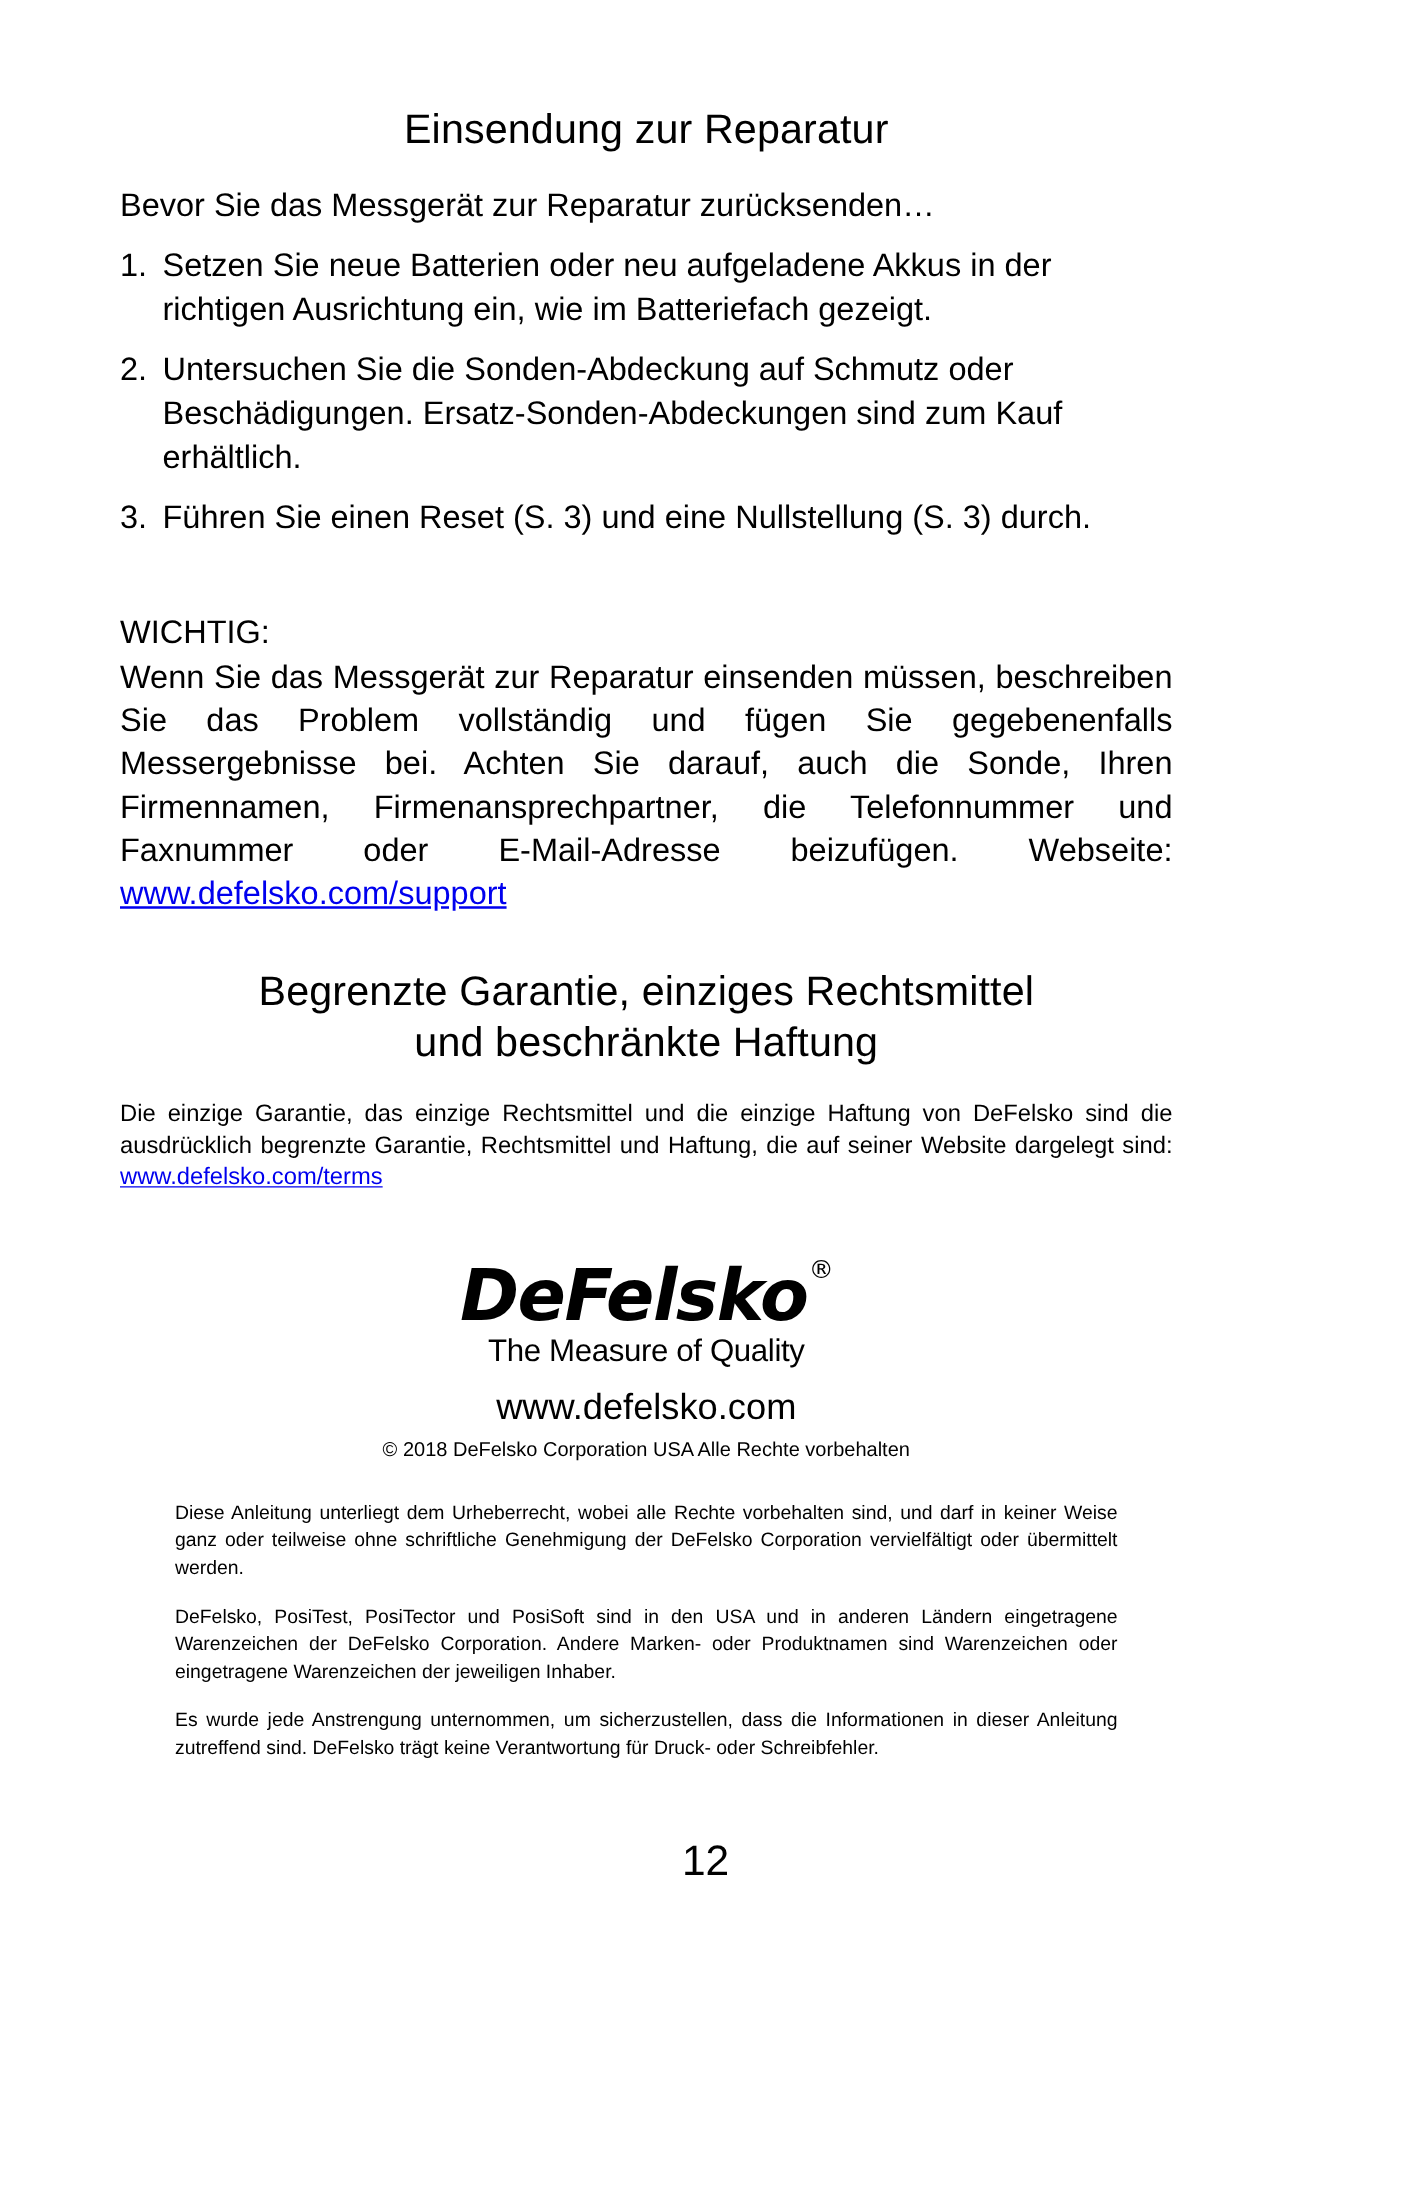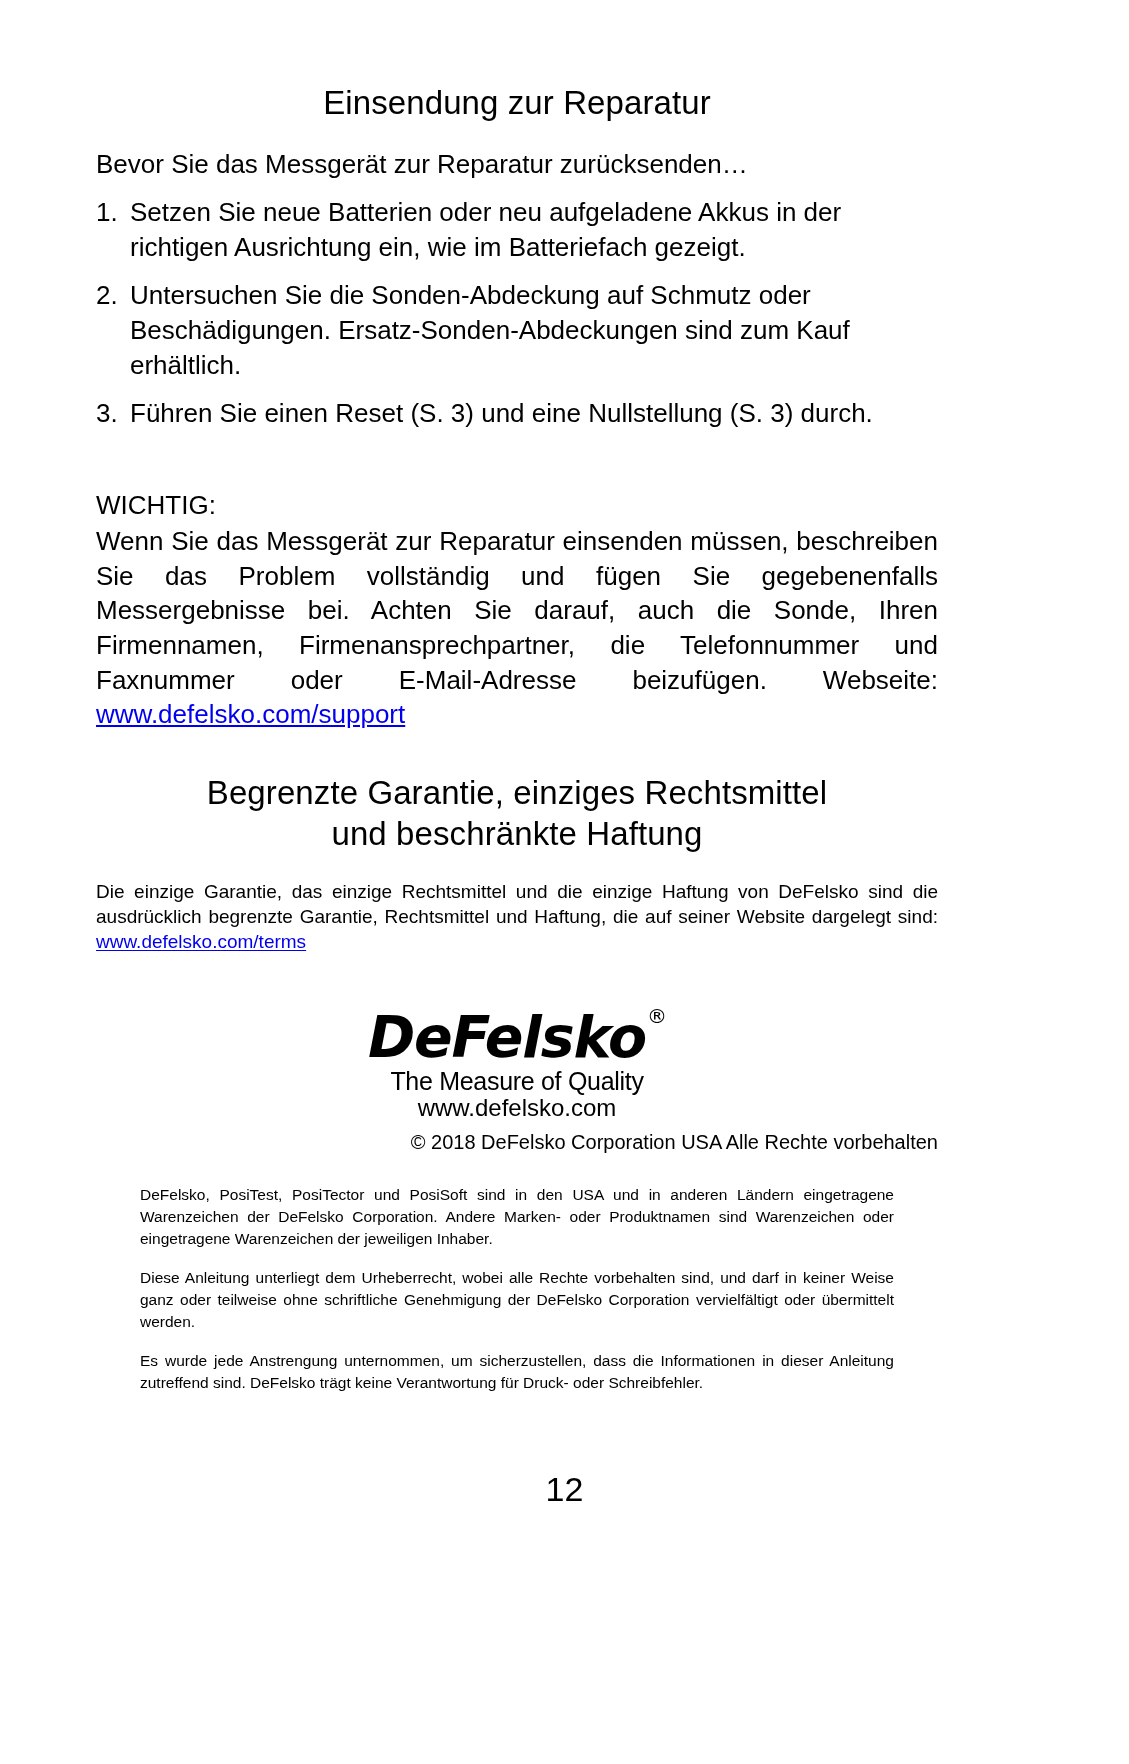--- a/index.html
+++ b/index.html
@@ -126,28 +126,28 @@
     left: 1px;
     letter-spacing: 0;
   }
   .logo-tagline {
     font-size: 25px;
     line-height: 1.1;
     margin-top: 2px;
     letter-spacing: -0.3px;
   }
   .logo-url {
-    font-size: 24px;
+    font-size: 29px;
+    margin-top: 16px;
     line-height: 1.1;
   }
   .logo-copy {
-    font-size: 20px;
+    font-size: 16px;
     margin-top: 8px;
     line-height: 1.2;
-    text-align: right;
   }
 
   .fineprint {
     margin-top: 30px;
     padding: 0 44px;
   }
   .fineprint p {
     font-size: 15.5px;
     line-height: 1.42;
     text-align: justify;
@@ -200,21 +200,21 @@
     <p class="warranty-body"><span>Die einzige Garantie, das einzige Rechtsmittel und die einzige Haftung von DeFelsko sind die ausdrücklich begrenzte Garantie, Rechtsmittel und Haftung, die auf seiner Website dargelegt sind: </span><a class="ul-link" href="#">www.defelsko.com/terms</a></p>
 
     <div class="logo-block">
       <div class="logo-word"><span>DeFelsko</span><span class="logo-reg">®</span></div>
       <div class="logo-tagline">The Measure of Quality</div>
       <div class="logo-url">www.defelsko.com</div>
       <div class="logo-copy">© 2018 DeFelsko Corporation USA  Alle Rechte vorbehalten</div>
     </div>
 
     <div class="fineprint">
+      <p>Diese Anleitung unterliegt dem Urheberrecht, wobei alle Rechte vorbehalten sind, und darf in keiner Weise ganz oder teilweise ohne schriftliche Genehmigung der DeFelsko Corporation vervielfältigt oder übermittelt werden.</p>
       <p>DeFelsko, PosiTest, PosiTector und PosiSoft sind in den USA und in anderen Ländern eingetragene Warenzeichen der DeFelsko Corporation. Andere Marken- oder Produktnamen sind Warenzeichen oder eingetragene Warenzeichen der jeweiligen Inhaber.</p>
-      <p>Diese Anleitung unterliegt dem Urheberrecht, wobei alle Rechte vorbehalten sind, und darf in keiner Weise ganz oder teilweise ohne schriftliche Genehmigung der DeFelsko Corporation vervielfältigt oder übermittelt werden.</p>
       <p>Es wurde jede Anstrengung unternommen, um sicherzustellen, dass die Informationen in dieser Anleitung zutreffend sind. DeFelsko trägt keine Verantwortung für Druck- oder Schreibfehler.</p>
     </div>
 
   </div>
 
   <div class="page-number">12</div>
 </div>
 
 </body></html>

